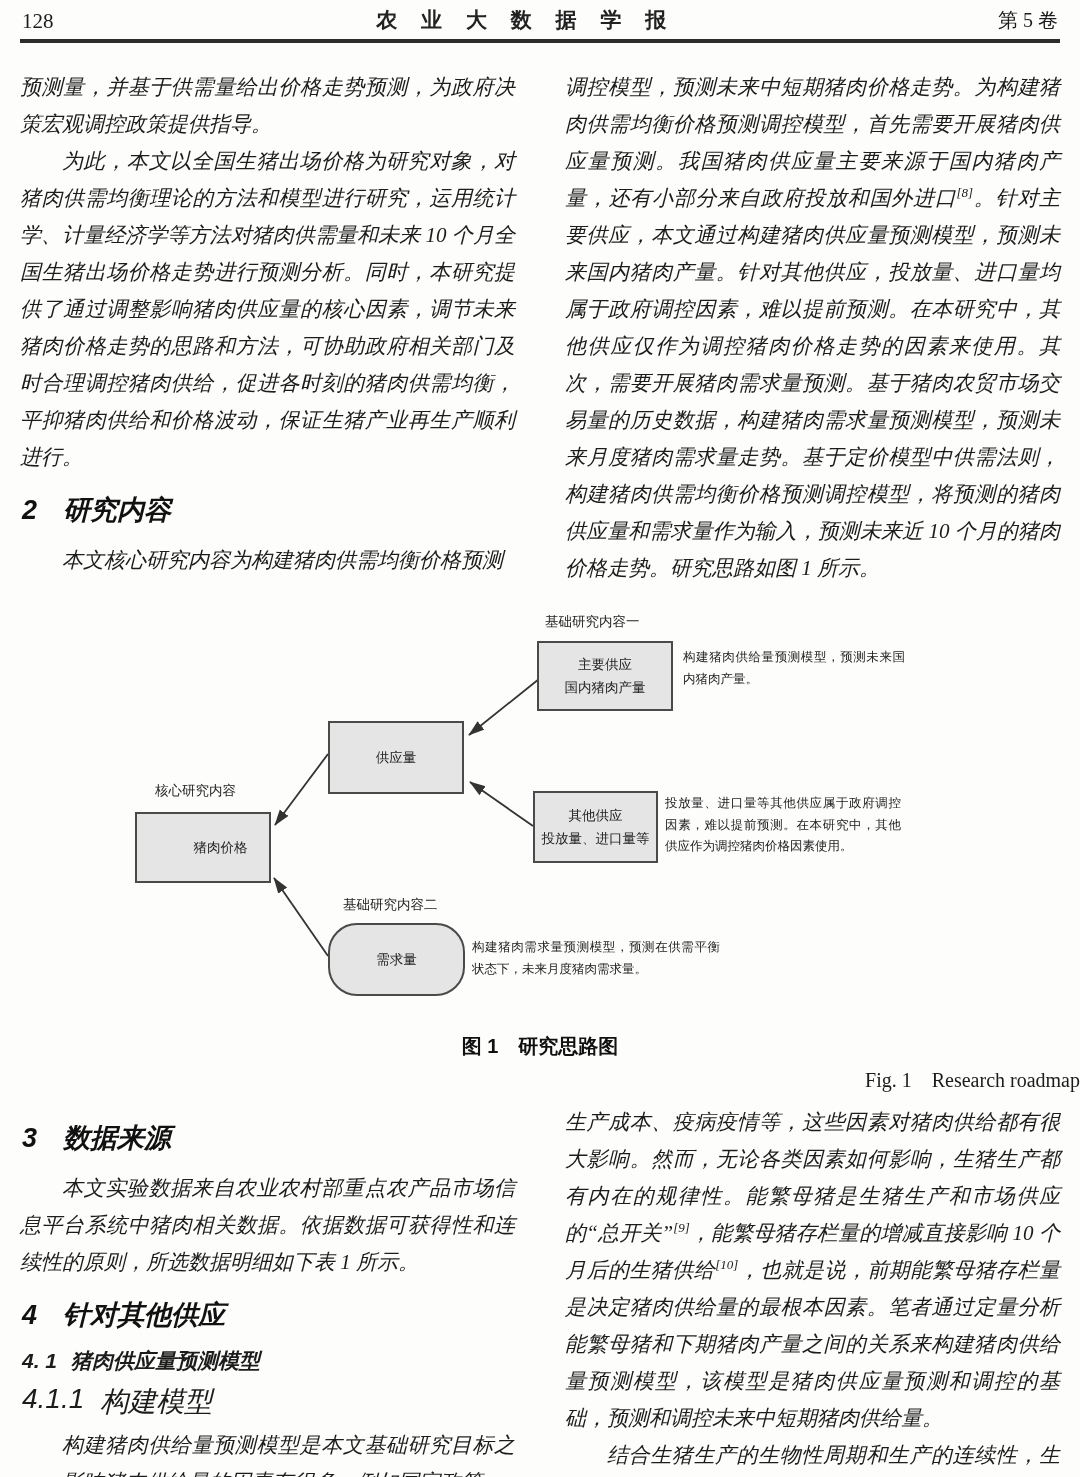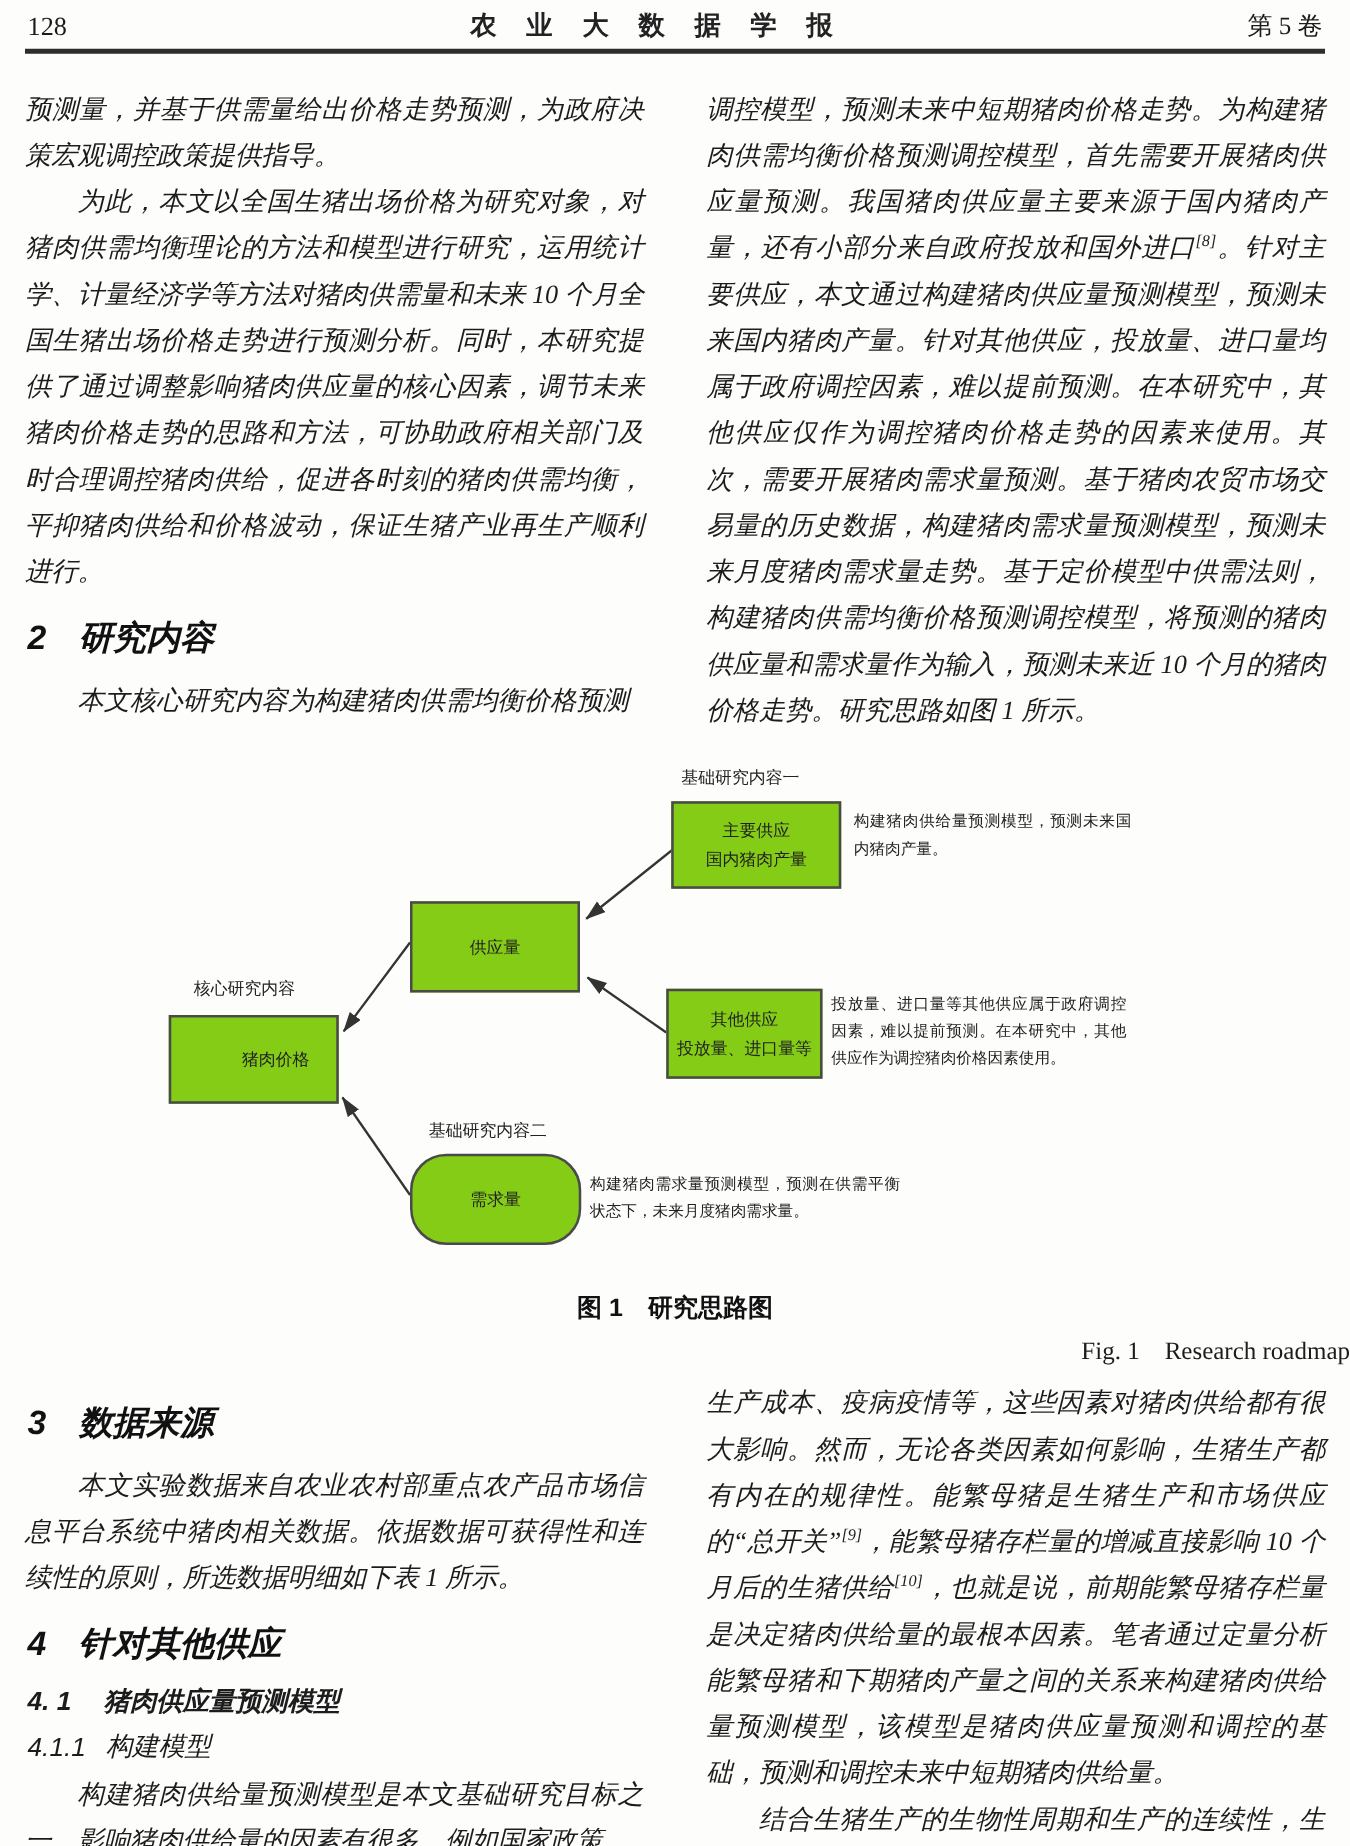--- a/index.html
+++ b/index.html
@@ -35,35 +35,35 @@
   .indent{ text-indent:2em; }
   sup.ref{ font-size:13px; line-height:0; vertical-align:super; }
 
   .sec{
     display:flex; align-items:baseline; gap:26px;
     font-family:"Liberation Sans", sans-serif; font-weight:bold;
     font-size:27px; color:#111;
     margin:16px 0 14px 2px;
   }
   .sub1{
-    display:flex; align-items:baseline; gap:26px;
+    display:flex; align-items:baseline; gap:14px;
     font-family:"Liberation Sans", sans-serif; font-weight:bold;
     font-size:21px; margin:10px 0 8px 2px;
   }
   .sub2{
-    display:flex; align-items:flex-end; gap:16px;
+    display:flex; align-items:flex-start; gap:16px;
     font-family:"Liberation Sans", sans-serif; font-weight:normal;
-    font-size:21px; margin:4px 0 6px 2px;
+    font-size:28px; margin:4px 0 6px 2px;
   }
 
   
   .figure{ position:relative; height:420px; margin-top:14px; }
   .arrows{ position:absolute; left:0; top:0; width:1080px; height:420px; }
   .fnode{
-    position:absolute; border:2px solid #4a4a4a; background:#84cc16;
+    position:absolute; border:2px solid #4a4a4a; background:#e5e5e5;
     display:flex; flex-direction:column; justify-content:center; align-items:center;
     font-size:13.5px; line-height:23px; text-align:center; color:#222;
   }
   .flabel{ position:absolute; font-size:13.5px; color:#222; white-space:nowrap; }
   .fann{ position:absolute; font-size:12.5px; line-height:21.5px; text-align:justify; color:#222; }
 
   .fig-caption-zh{
     text-align:center; margin-top:12px;
     font-family:"Liberation Sans", sans-serif; font-weight:bold; font-size:20px; color:#111;
   }

